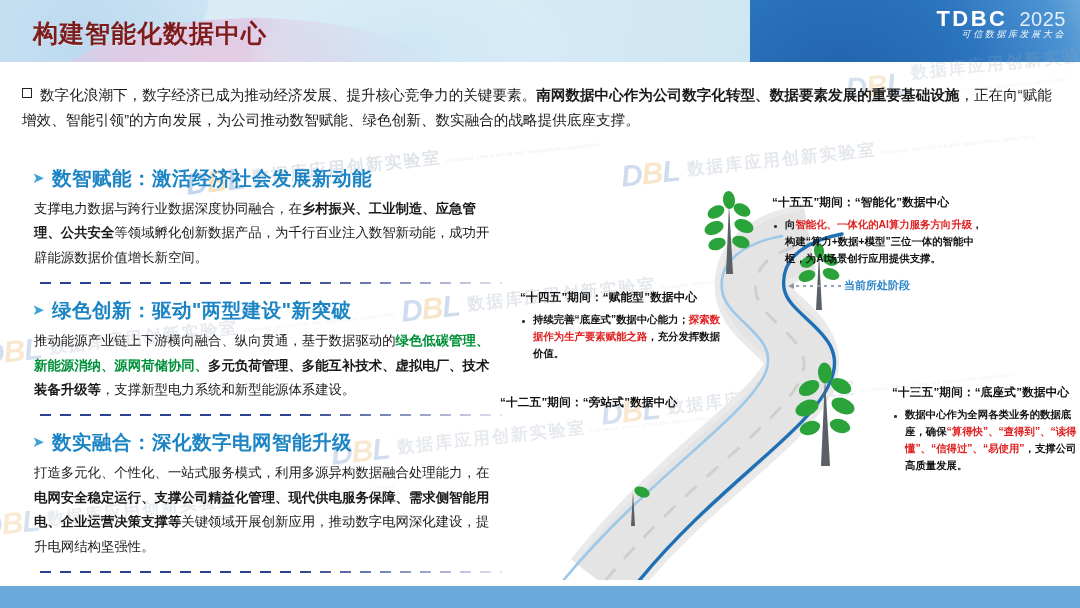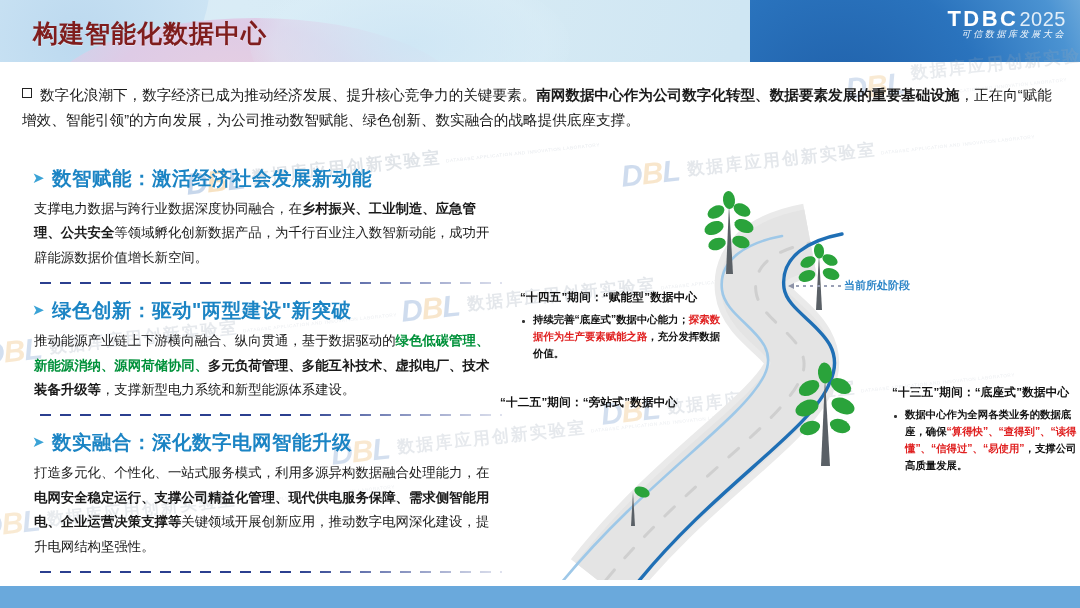--- a/index.html
+++ b/index.html
@@ -32,21 +32,21 @@
   }
   .hdr-right .arc{
     position:absolute;right:-40px;top:-140px;width:430px;height:330px;border-radius:50%;
     background:radial-gradient(circle at 35% 78%,#1f5fa8 0%,#2a73bd 38%,#4b93d2 62%,#8fc0e4 80%,rgba(190,220,240,0) 86%);
   }
   .hdr-right .arc2{
     position:absolute;right:-70px;top:-185px;width:470px;height:380px;border-radius:50%;
     border:2px solid rgba(255,255,255,.45);
   }
   .logo-box{position:absolute;right:14px;top:8px;text-align:right;z-index:4;}
-  .logo-main{display:flex;align-items:baseline;justify-content:flex-end;gap:1px;}
+  .logo-main{display:flex;align-items:baseline;justify-content:flex-end;gap:12px;}
   .logo-tdbc{
     color:#ffffff;font-weight:700;font-size:22px;letter-spacing:2.5px;line-height:1;
   }
   .logo-year{
     color:#e2eef8;font-weight:400;font-size:20px;letter-spacing:.5px;line-height:1;
   }
   .logo-sub{
     margin-top:0;color:#ffffff;font-size:9px;letter-spacing:2.6px;line-height:1;
     opacity:.95;
     font-style:italic;
@@ -356,20 +356,26 @@
       <div class="co-title">“十四五”期间：“赋能型”数据中心</div>
       <ul class="co-list">
         <li><span>持续完善“底座式”数据中心能力；</span><span class="r">探索数据作为生产要素赋能之路</span><span>，充分发挥数据价值。</span></li>
       </ul>
     </div>
 
     <div class="callout co-2">
       <div class="co-title">“十二五”期间：“旁站式”数据中心</div>
     </div>
 
+    <div class="callout co-3">
+      <div class="co-title">“十五五”期间：“智能化”数据中心</div>
+      <ul class="co-list">
+        <li><span>向</span><span class="r">智能化、一体化的AI算力服务方向升级</span><span>，构建“算力+数据+模型”三位一体的智能中枢，为AI场景创行应用提供支撑。</span></li>
+      </ul>
+    </div>
 
     <div class="callout co-4">
       <div class="co-title">“十三五”期间：“底座式”数据中心</div>
       <ul class="co-list">
         <li><span>数据中心作为全网各类业务的数据底座，确保</span><span class="r">“算得快”、“查得到”、“读得懂”、“信得过”、“易使用”</span><span>，支撑公司高质量发展。</span></li>
       </ul>
     </div>
 
     <div class="stage-legend">
       <span class="stage-arrow">

